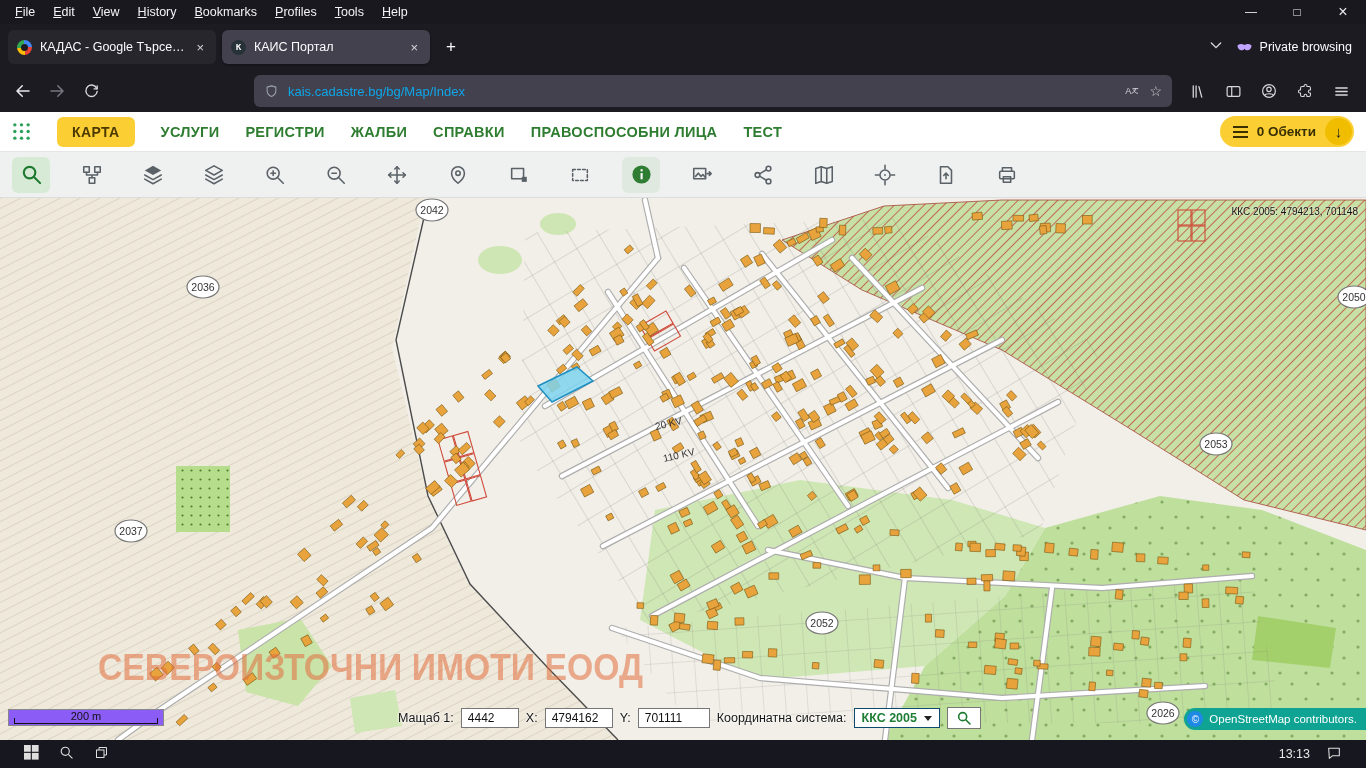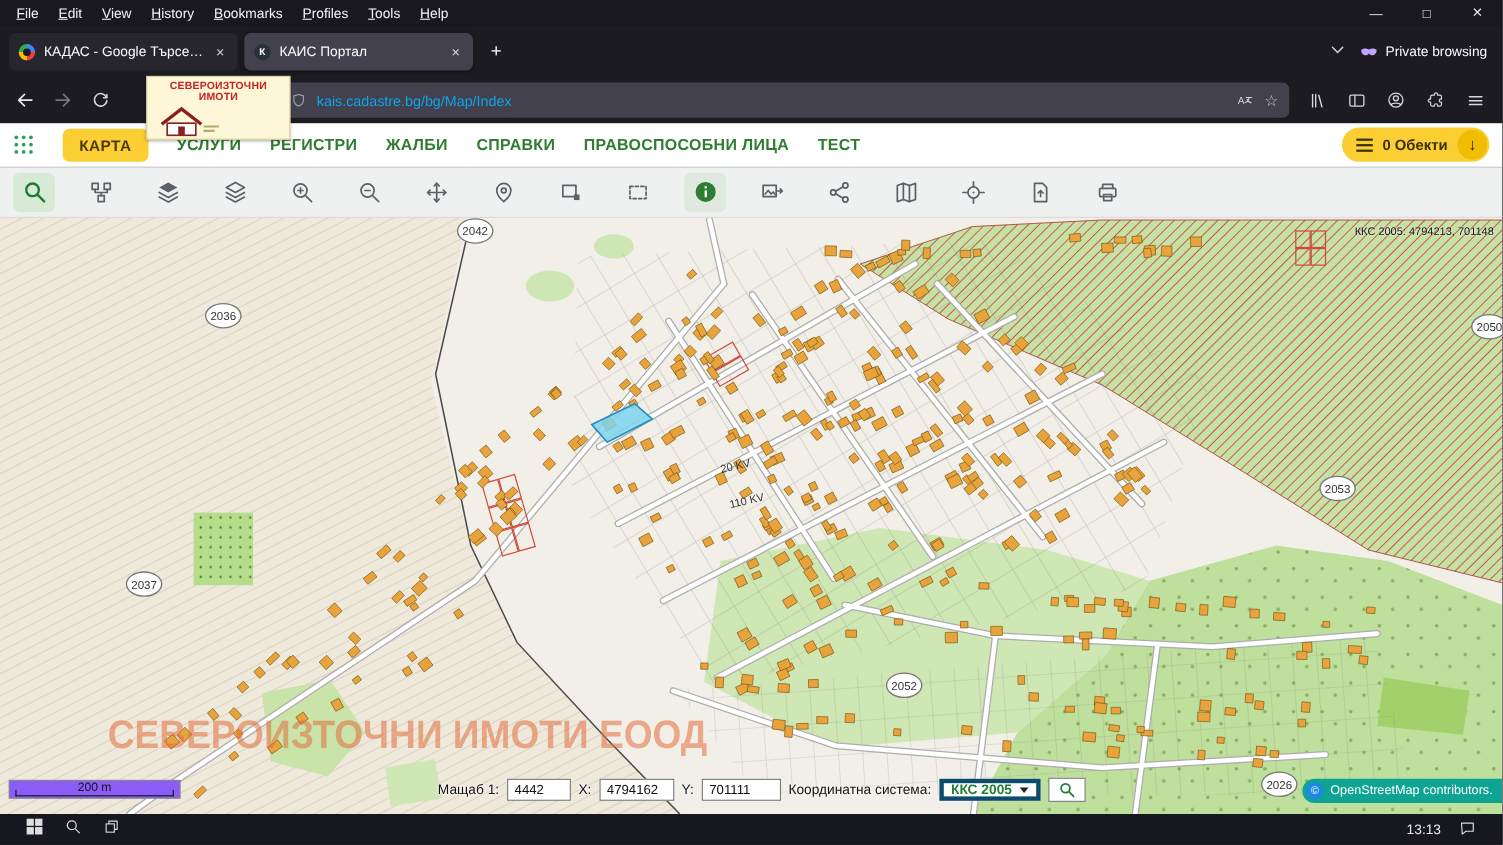--- a/index.html
+++ b/index.html
@@ -58,21 +58,21 @@
 
   
   .map { position:relative; height:542px; background:#f2efe7; overflow:hidden; }
   .map svg.basemap { position:absolute; inset:0; }
   .corner-ref { position:absolute; top:8px; right:8px; font-size:10px; color:#111; text-shadow:0 0 2px #fff; }
   .scalebar { position:absolute; left:8px; bottom:14px; width:156px; height:17px; background:#8b5cf6; border:1px solid #888; font-size:11px; color:#111; text-align:center; line-height:13px; }
   .scalebar::after { content:""; position:absolute; left:5px; right:5px; bottom:1px; height:5px; border-left:1.5px solid #111; border-right:1.5px solid #111; border-bottom:1.5px solid #111; }
   .statusrow { position:absolute; left:398px; bottom:11px; display:flex; align-items:center; gap:7px; font-size:12.5px; color:#151515; }
   .statusrow .lbl { text-shadow:0 0 3px #fff, 0 0 3px #fff; white-space:nowrap; }
   .statusrow input { height:20px; border:1px solid #777; background:#fff; font-size:12px; padding:0 6px; color:#111; font-family:"Liberation Sans", sans-serif; }
-  .crs-box { height:20px; background:#fff; border:4px solid #0c4a6e; display:flex; align-items:center; gap:7px; padding:0 7px; }
+  .crs-box { height:20px; background:#fff; border:1px solid #0c4a6e; display:flex; align-items:center; gap:7px; padding:0 7px; }
   .crs-box .v { color:#1e7e34; font-weight:bold; font-size:12.5px; }
   .caret { width:0; height:0; border-left:4px solid transparent; border-right:4px solid transparent; border-top:5px solid #222; }
   .mini-search { width:34px; height:22px; background:#fff; border:1px solid #777; display:flex; align-items:center; justify-content:center; }
   .osm-attrib { position:absolute; right:0; bottom:10px; height:22px; background:#0ea393; border-radius:12px 0 0 12px; display:flex; align-items:center; gap:6px; padding:0 9px 0 3px; color:#fff; font-size:11.5px; white-space:nowrap; }
   .osm-c { width:16px; height:16px; border-radius:50%; background:#1e88e5; color:#fff; font-size:10px; display:flex; align-items:center; justify-content:center; }
 
   
   .taskbar { height:28px; background:#17171f; display:flex; align-items:center; gap:20px; padding:0 24px; color:#e8e8e8; }
   .tb-right { margin-left:auto; display:flex; align-items:center; gap:16px; font-size:12.5px; }
 </style>
@@ -177,29 +177,20 @@
           </svg>
       </span>
       <span class="navbtn">
         <svg width="17" height="17" viewBox="0 0 24 24">
             <path d="M4 7h16M4 12h16M4 17h16" stroke="#d7d7db" stroke-width="1.9" stroke-linecap="round"></path>
           </svg>
       </span>
     </div>
   </div>
 
-  <div class="logo-overlay">
-    <div class="lt">СЕВЕРОИЗТОЧНИ ИМОТИ</div>
-    <svg width="60" height="30" viewBox="0 0 60 30" style="margin-left:6px;">
-      <path d="M4 18 L22 4 L40 18" stroke="#8a1f1f" stroke-width="3" fill="none"></path>
-      <rect x="9" y="17" width="26" height="11" fill="#fff" stroke="#8a1f1f" stroke-width="1.5"></rect>
-      <rect x="19" y="20" width="6" height="8" fill="#8a1f1f"></rect>
-      <path d="M42 20h14M42 24h10" stroke="#b4a86d" stroke-width="2"></path>
-    </svg>
-  </div>
 
   <div class="sitenav">
     <svg width="19" height="19" viewBox="0 0 20 20">
       <g fill="#2ca05a">
           <circle cx="3" cy="3" r="1.8"></circle>
           <circle cx="10" cy="3" r="1.8"></circle>
           <circle cx="17" cy="3" r="1.8"></circle>
           <circle cx="3" cy="10" r="1.8"></circle>
           <circle cx="10" cy="10" r="1.8"></circle>
           <circle cx="17" cy="10" r="1.8"></circle>

